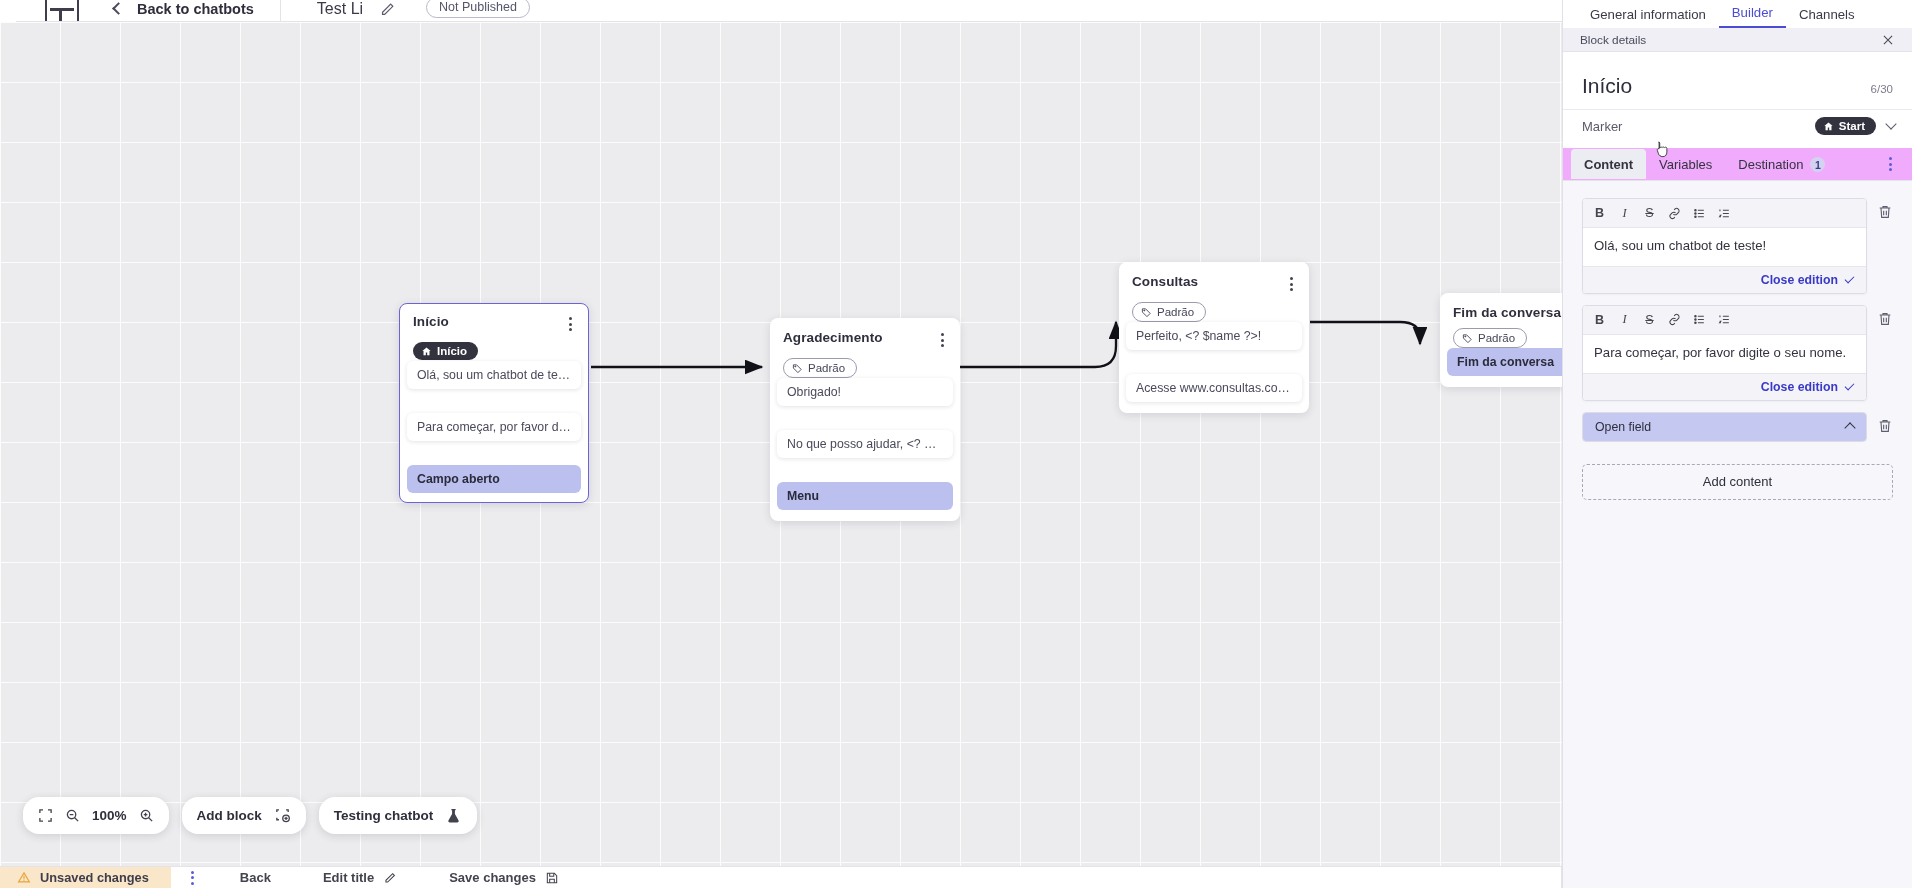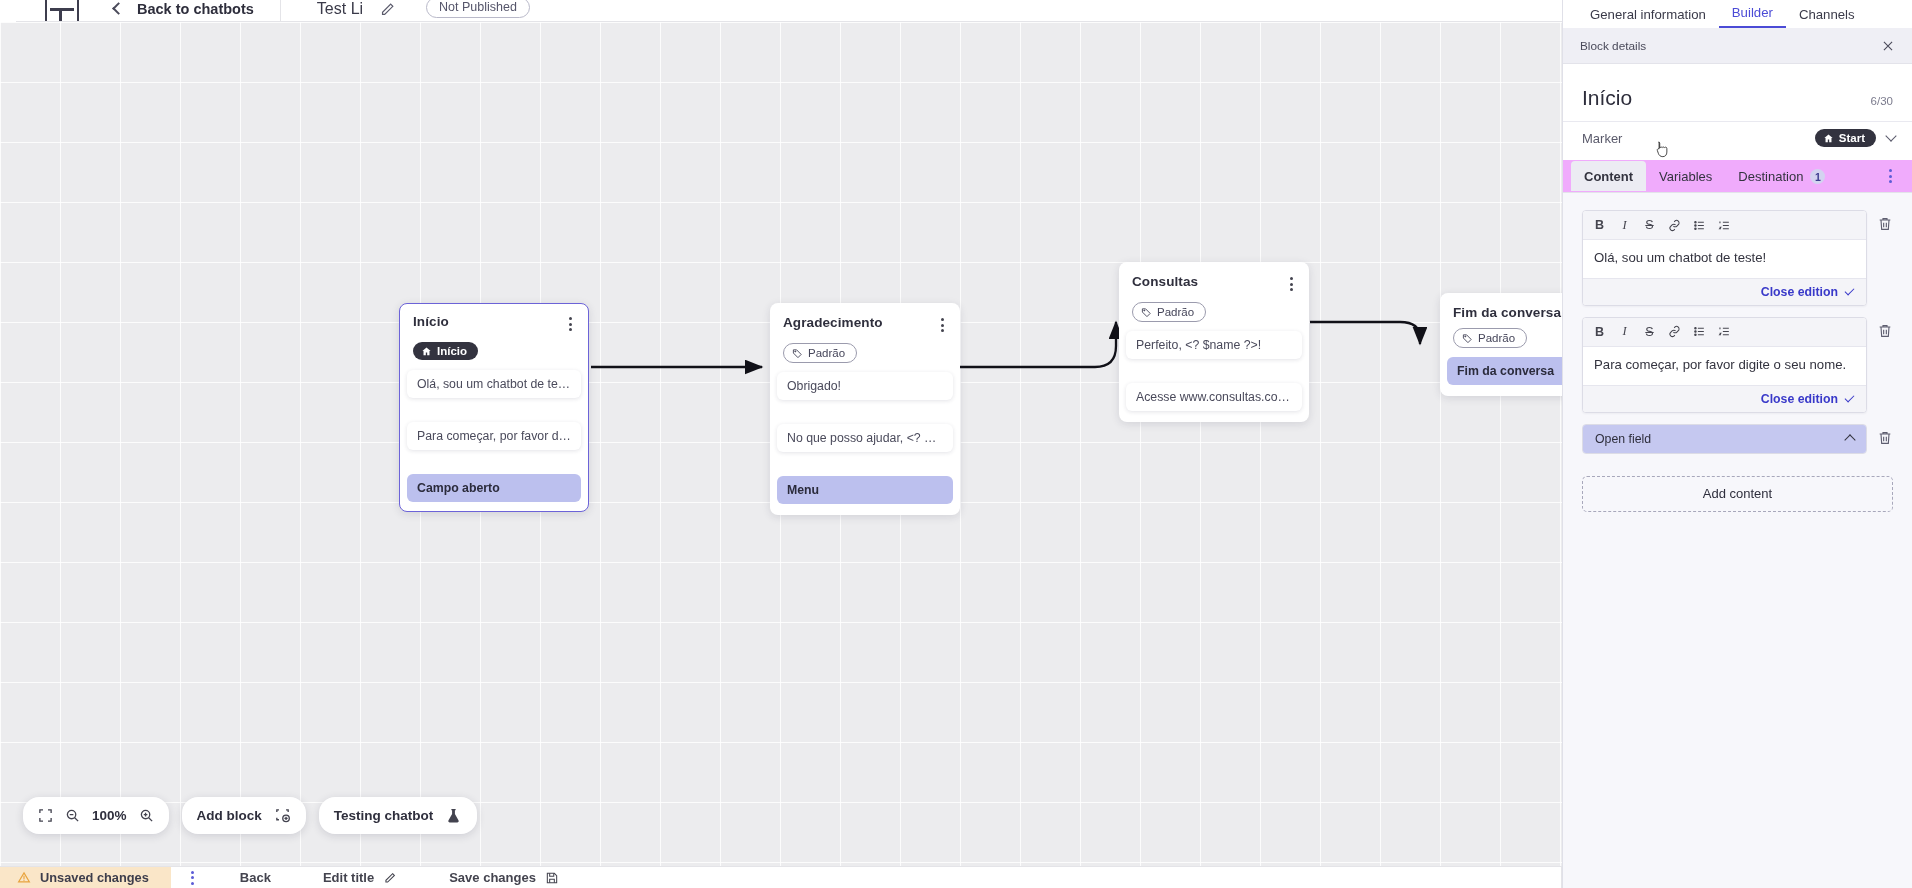--- a/index.html
+++ b/index.html
@@ -70,21 +70,21 @@
   .node-title { font-size: 13.5px; font-weight: bold; color: #2f2f3d; letter-spacing: .1px; }
   .kebab { display: flex; flex-direction: column; gap: 2.5px; padding: 3px 2px; cursor: pointer; }
   .kebab i { width: 3px; height: 3px; border-radius: 50%; background: #44444f; display: block; }
   .node-tag-row { padding: 8px 13px 0; }
   .tag-pill {
     display: inline-flex; align-items: center; gap: 5px;
     border-radius: 20px; padding: 3px 11px 3px 8px; font-size: 11.5px; font-weight: bold;
   }
   .tag-pill.dark { background: #33333f; color: #fff; }
   .tag-pill.light { background: #fff; color: #46465a; border: 1.2px solid #9b9bad; font-weight: normal; }
-  .node-rows { margin-top: 9px; display: flex; flex-direction: column; gap: 24px; padding: 0 7px; }
+  .node-rows { display: flex; flex-direction: column; gap: 24px; padding: 0 7px; }
   .node-row {
     background: #fff; border-radius: 6px; padding: 7px 10px; font-size: 12.3px;
     color: #4a4a5b; white-space: nowrap; overflow: hidden; text-overflow: ellipsis;
     box-shadow: 0 1px 4px rgba(40,40,70,.13);
   }
   .node-row.highlight { background: #bcc0ee; color: #2b2b3c; font-weight: bold; box-shadow: none; }
 
   
   #float-toolbar { position: absolute; left: 23px; bottom: 32px; display: flex; gap: 13px; z-index: 20; }
   .tool-card {
@@ -119,21 +119,21 @@
   }
   #panel-tabs {
     height: 28px; background: #fff; display: flex; align-items: flex-end; gap: 0;
     padding: 0 14px; flex: 0 0 auto;
   }
   .panel-tab {
     font-size: 13.2px; color: #3a3a49; padding: 0 13px 6px; cursor: pointer; white-space: nowrap;
   }
   .panel-tab.active { color: #4b4bd6; font-weight: normal; border-bottom: 2.5px solid #4b4bd6; }
   #block-details-bar {
-    height: 36px; background: #efeff5; display: flex; align-items: center;
+    height: 24px; background: #efeff5; display: flex; align-items: center;
     justify-content: space-between; padding: 0 17px; border-bottom: 1px solid #e3e3ea; flex: 0 0 auto;
   }
   #block-details-label { font-size: 11.8px; color: #4a4a5a; }
   .close-x { width: 14px; height: 14px; cursor: pointer; color: #4a4a5a; }
   #panel-body { flex: 1; overflow: hidden; background: #f7f7fb; }
   #node-name-row {
     display: flex; align-items: baseline; justify-content: space-between;
     padding: 22px 19px 11px; background: #fff;
   }
   #node-name { font-size: 21px; color: #2d2d3b; }
@@ -270,21 +270,21 @@
         <span>Início</span>
       </span>
     </div>
     <div class="node-rows">
       <div class="node-row">Olá, sou um chatbot de teste!</div>
       <div class="node-row">Para começar, por favor digite o ...</div>
       <div class="node-row highlight">Campo aberto</div>
     </div>
   </div>
 
-  <div class="node" style="left:770px; top:281px;">
+  <div class="node" style="left:770px; top:296px;">
     <div class="node-head">
       <span class="node-title">Agradecimento</span>
       <span class="kebab">
           <i></i>
           <i></i>
           <i></i>
         </span>
     </div>
     <div class="node-tag-row">
       <span class="tag-pill light">

